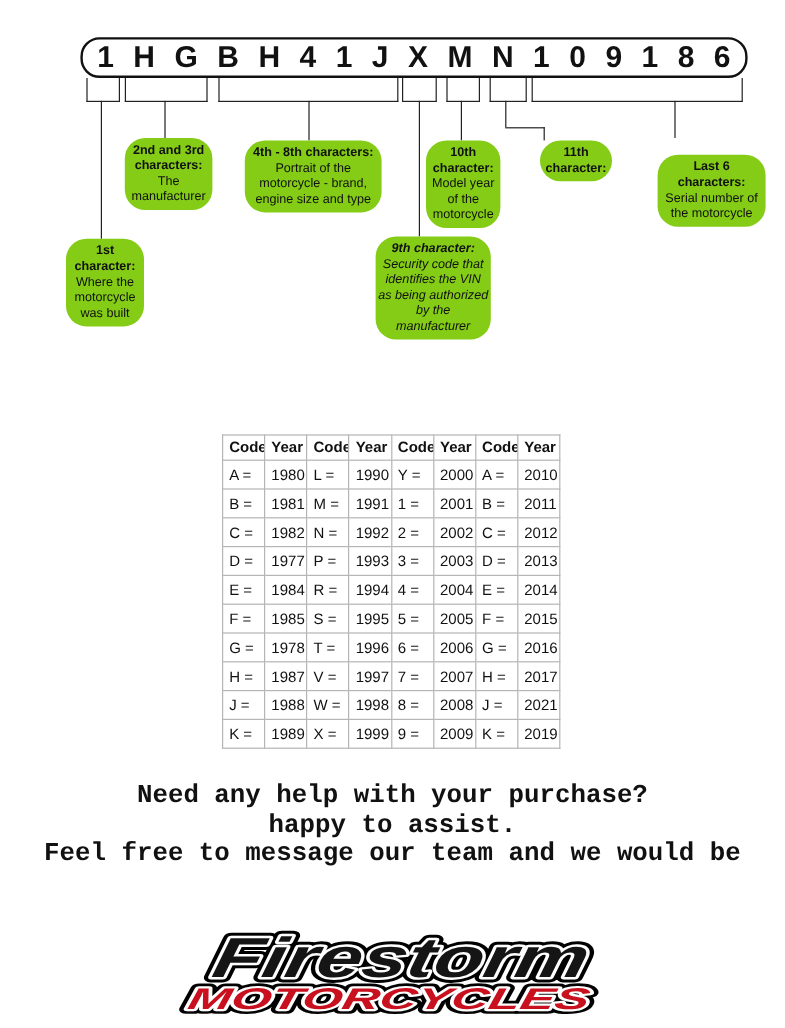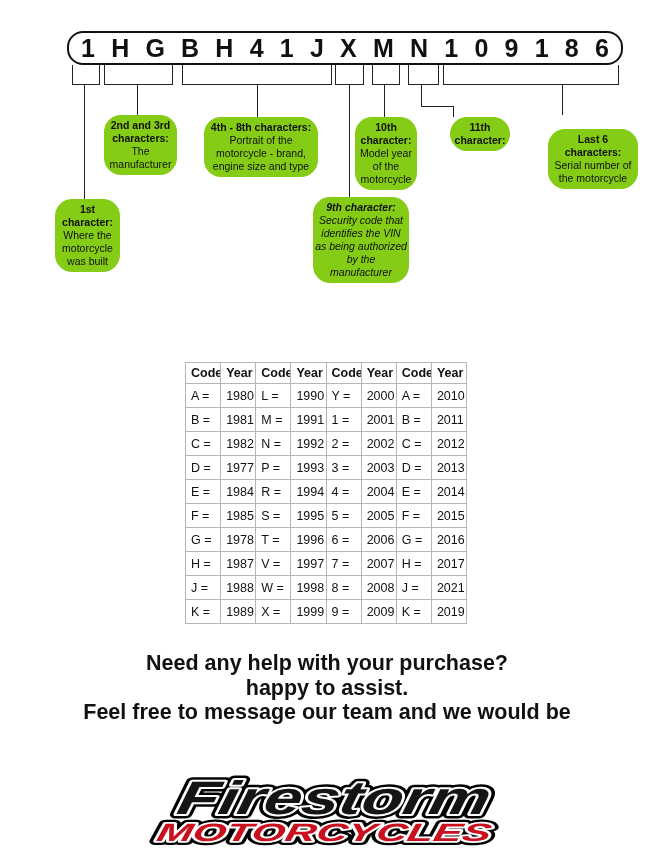--- a/index.html
+++ b/index.html
@@ -43,21 +43,21 @@
 
   
   .yr-table-wrap{position:absolute;left:185px;top:362px;}
   table{border-collapse:collapse;table-layout:fixed;width:282px;}
   th,td{border:1px solid #b5b5b5;height:23px;padding:0 0 0 5px;
         font-size:12.5px;text-align:left;overflow:hidden;white-space:nowrap;}
   th{font-weight:bold;height:20px;}
 
   
   .help{position:absolute;left:0;right:0;top:651px;text-align:center;
-        font-weight:bold;font-size:21.5px;line-height:24.5px;}
+        font-weight:bold;font-size:21.5px;line-height:24.5px;font-family:Liberation Mono, monospace;}
 
   
   .logo-wrap{position:absolute;left:50%;top:768px;transform:translateX(-50%);}
   .logo-wrap svg{display:block;}
   .logo-txt{font-family:"Liberation Sans",sans-serif;font-weight:bold;font-style:italic;}
 </style>
 </head>
 <body>
 
 <div class="canvas">

